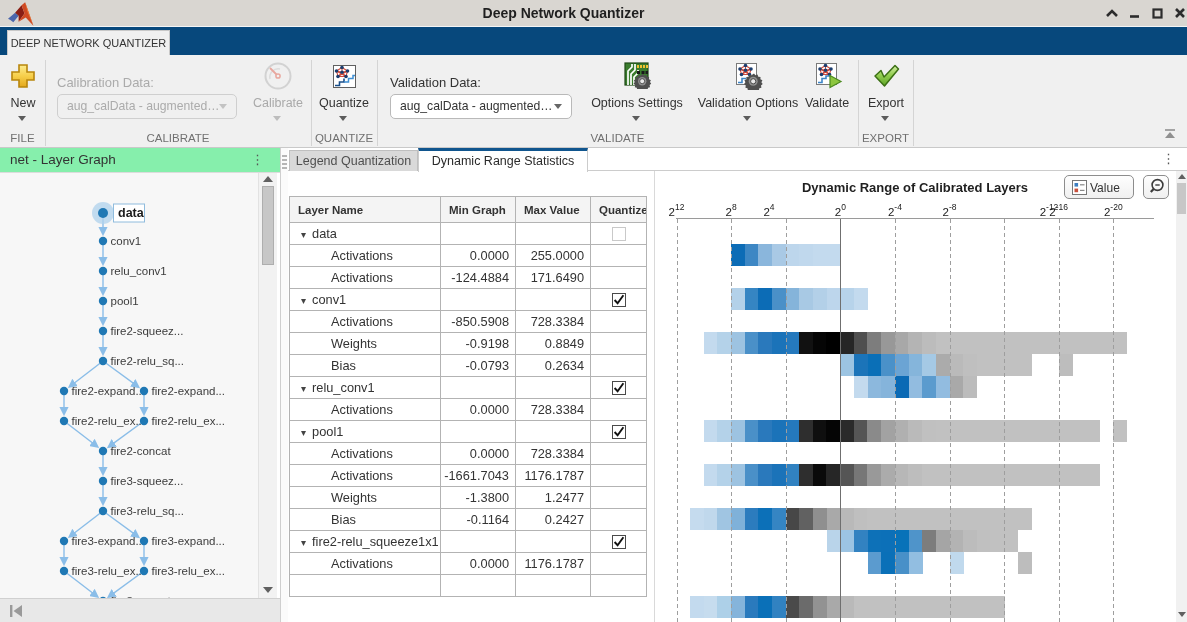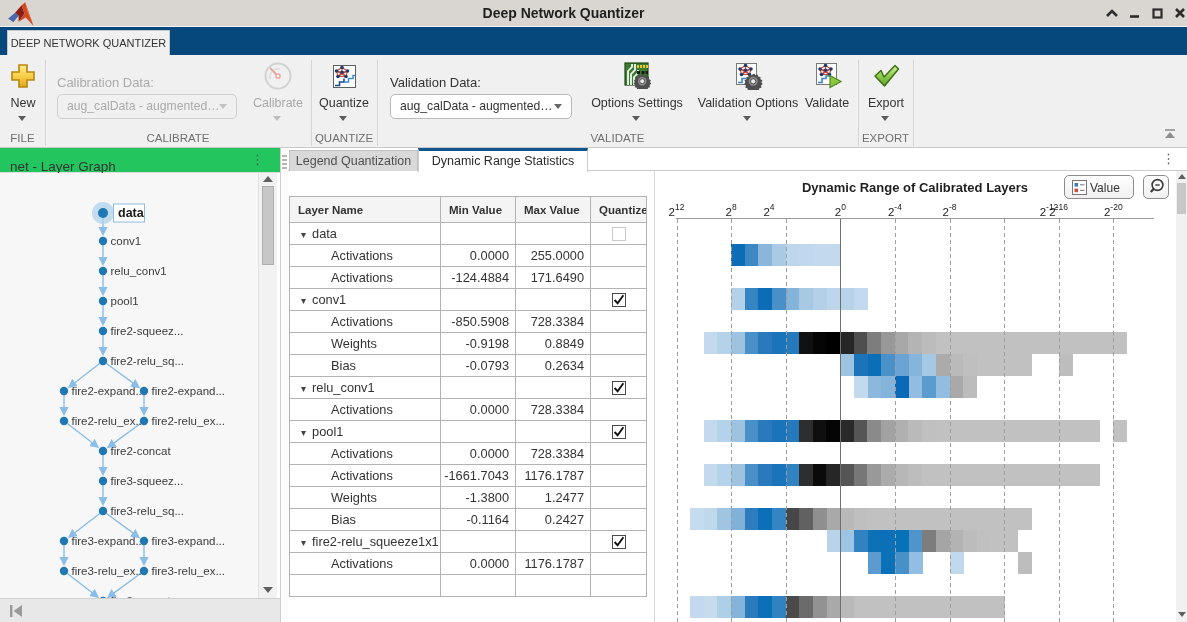--- a/index.html
+++ b/index.html
@@ -19,21 +19,21 @@
 .drop.dis { border-top-color:#bdbdbd; }
 .combo { position:absolute; top:39px; height:25px; white-space:nowrap; overflow:hidden; border:1px solid #b9b9b9; border-radius:5px; background:#fff; font-size:12.2px; color:#333; line-height:23px; padding-left:9px; }
 .combo.dis { background:#f0f0f0; border-color:#cfcfcf; color:#ababab; }
 .combo .tx { display:block; margin-right:16px; overflow:hidden; white-space:nowrap; text-overflow:ellipsis; }
 .combo .ca { position:absolute; right:9px; top:9px; width:0; height:0; border-left:4.5px solid transparent; border-right:4.5px solid transparent; border-top:5px solid #666; }
 .combo.dis .ca { border-top-color:#c3c3c3; }
 .flabel { position:absolute; top:20px; font-size:13px; color:#333; }
 .flabel.dis { color:#ababab; }
 
 #leftpanel { position:absolute; left:0; top:148px; width:281px; height:474px; background:#fff; border-right:1px solid #cfcfcf; }
-#lphead { position:absolute; left:0; top:0; width:280px; height:25px; background:#22c55e; border-bottom:1px solid #dcdcdc; font-size:13.5px; color:#333; padding:11px 0 0 10px; }
+#lphead { position:absolute; left:0; top:0; width:280px; height:25px; background:#86efac; border-bottom:1px solid #dcdcdc; font-size:13.5px; color:#333; padding:4px 0 0 10px; }
 #graph { position:absolute; left:0; top:25px; width:258px; height:425px; background:#f7f7f7; overflow:hidden; }
 #lpscroll { position:absolute; left:258px; top:25px; width:19px; height:425px; background:#f2f2f2; border-left:1px solid #e2e2e2; }
 #lpthumb { position:absolute; left:3px; top:13px; width:12px; height:79px; background:#c7c7c7; border:1px solid #aeaeae; }
 #lpstatus { position:absolute; left:0; top:450px; width:280px; height:24px; background:#e8e8e8; border-top:1px solid #d0d0d0; }
 .sbarr { position:absolute; width:0; height:0; border-left:5px solid transparent; border-right:5px solid transparent; }
 .up { border-bottom:6px solid #606060; }
 .dn { border-top:6px solid #606060; }
 
 #splitter { position:absolute; left:281px; top:148px; width:7px; height:474px; background:#fbfbfb; }
 
@@ -341,21 +341,21 @@
   <table>
     <colgroup>
         <col style="width:151px">
         <col style="width:75px">
         <col style="width:75px">
         <col style="width:56px">
       </colgroup>
     <tbody>
         <tr>
           <th>Layer Name</th>
-          <th>Min Value</th>
+          <th>Min Graph</th>
           <th>Max Value</th>
           <th>Quantize</th>
         </tr>
 <tr>
           <td class="c1"><span class="tri">▾</span><span class="gn">data</span></td>
           <td class="c2"></td>
           <td class="c3"></td>
           <td class="c4"><span class="cb"></span></td>
         </tr>
 <tr>

